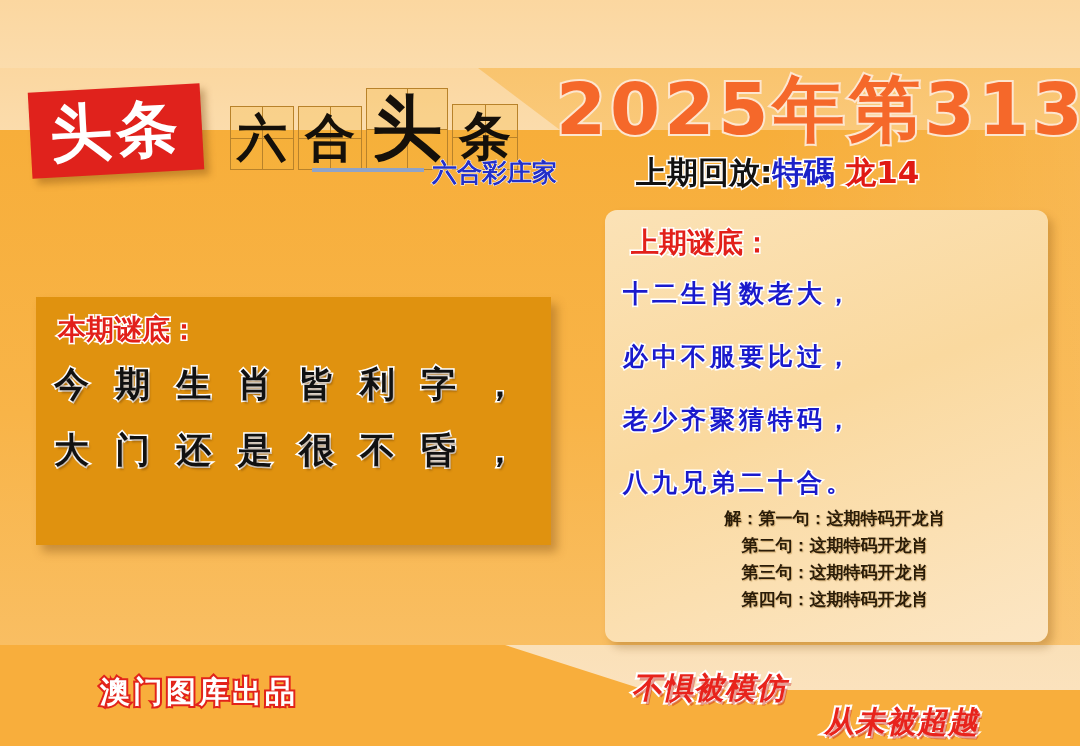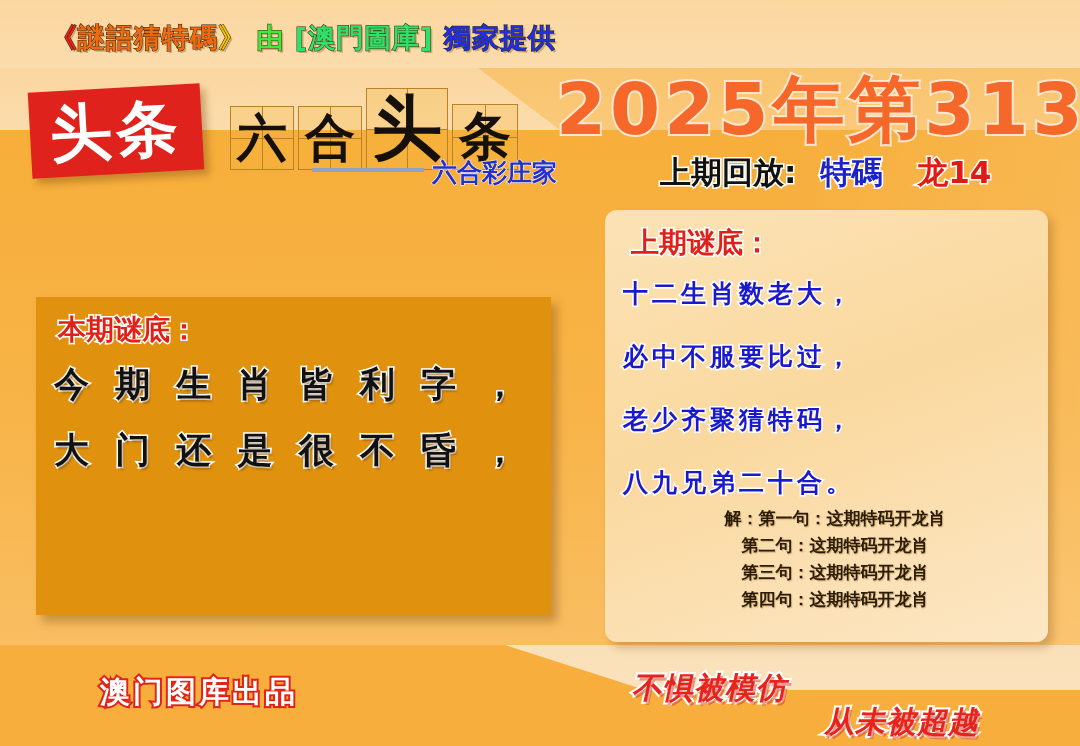--- a/index.html
+++ b/index.html
@@ -82,39 +82,39 @@
   
   .year{position:absolute;left:556px;top:62px;white-space:nowrap;
     font-size:72px;font-weight:bold;letter-spacing:4px;color:#F5682A;
     font-family:"DejaVu Sans","Liberation Sans",sans-serif;
     -webkit-text-stroke:4px #FDE6CF;paint-order:stroke fill;}
 
   
   .recall{position:absolute;left:636px;top:152px;white-space:nowrap;
     font-size:31px;font-weight:bold;
     font-family:"DejaVu Sans","Liberation Sans",sans-serif;}
-  .recall span{-webkit-text-stroke:3px #fff;paint-order:stroke fill;margin-left:24px;}
+  .recall span{-webkit-text-stroke:3px #fff;paint-order:stroke fill;}
   .r-black{color:#111;}
   .r-blue{color:#1C22C8;}
   .r-red{color:#E01A14;}
 
   
   .rainbow{position:absolute;left:34px;top:240px;white-space:nowrap;
     font-size:52px;font-weight:bold;letter-spacing:3px;
     font-family:"DejaVu Sans","Liberation Sans",sans-serif;}
   .rainbow span{-webkit-text-stroke:2px #1a1208;paint-order:stroke fill;
     text-shadow:3px 4px 3px rgba(110,60,10,.45);}
   .c1{color:#F7C32C;}
   .c2{color:#35C93A;}
   .c3{color:#2FD0D8;}
   .c4{color:#3A2ED0;}
   .c5{color:#D0232A;}
 
   
-  .riddle-box{position:absolute;left:36px;top:297px;width:515px;height:318px;
+  .riddle-box{position:absolute;left:36px;top:297px;width:515px;height:248px;
     background:#E0920F;box-shadow:6px 7px 9px rgba(110,60,10,.35);}
   .riddle-title{position:absolute;left:22px;top:14px;font-size:28px;font-weight:bold;
     color:#E2201A;-webkit-text-stroke:3px #fff;paint-order:stroke fill;
     font-family:"DejaVu Sans","Liberation Sans",sans-serif;white-space:nowrap;}
   .riddle-lines{position:absolute;left:18px;top:54px;width:490px;}
   .r-line{font-size:35px;font-weight:bold;color:#111;
     -webkit-text-stroke:3px #fff;paint-order:stroke fill;
     font-family:"DejaVu Serif","Liberation Serif",serif;
     letter-spacing:7px;line-height:66px;white-space:nowrap;
     text-shadow:2px 3px 2px rgba(90,50,5,.35);}
@@ -156,23 +156,20 @@
 <div id="root">
 
   <div class="bg-top"></div>
   <div class="bg-mid"></div>
   <div class="bg-band2"></div>
   <div class="bg-bottom"></div>
   <div class="wedge-top"></div>
   <div class="wedge-bottom"></div>
   <div class="sheen"></div>
 
-  <div class="header-line">
-    <span class="h-red">《</span><span class="h-org">謎語猜特碼</span><span class="h-yel">》</span>&nbsp;<span class="h-grn">由</span>&nbsp;<span class="h-grn2">[</span><span class="h-grn2">澳門圖庫</span><span class="h-grn2">]</span>&nbsp;<span class="h-blu">獨家提供</span>
-  </div>
 
   <div class="badge">
     <span>头条</span>
   </div>
 
   <div class="tiles">
     <div class="tile t1">
       <div class="grid-h"></div>
       <div class="grid-v"></div>
       <div class="ch">六</div>

